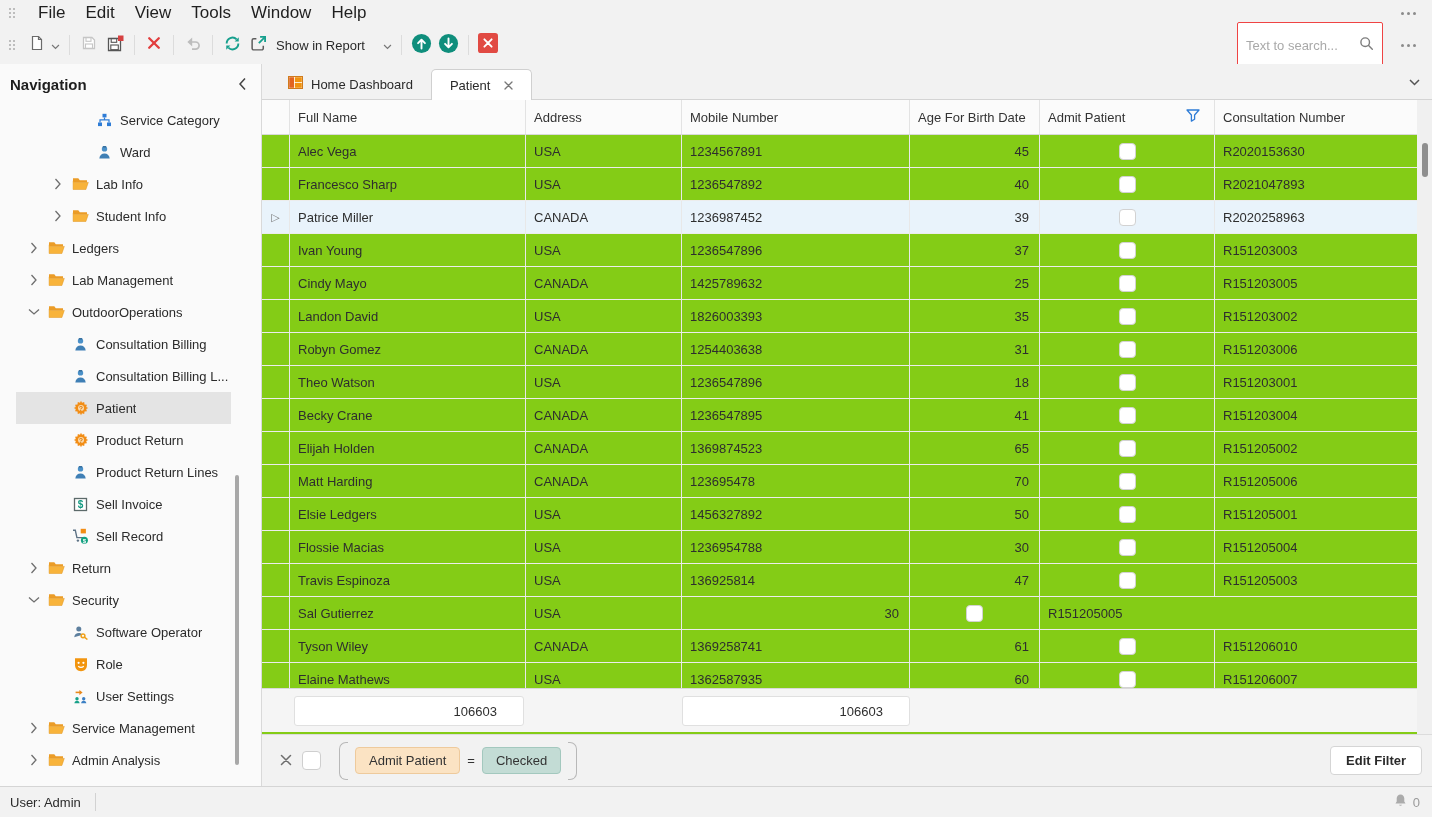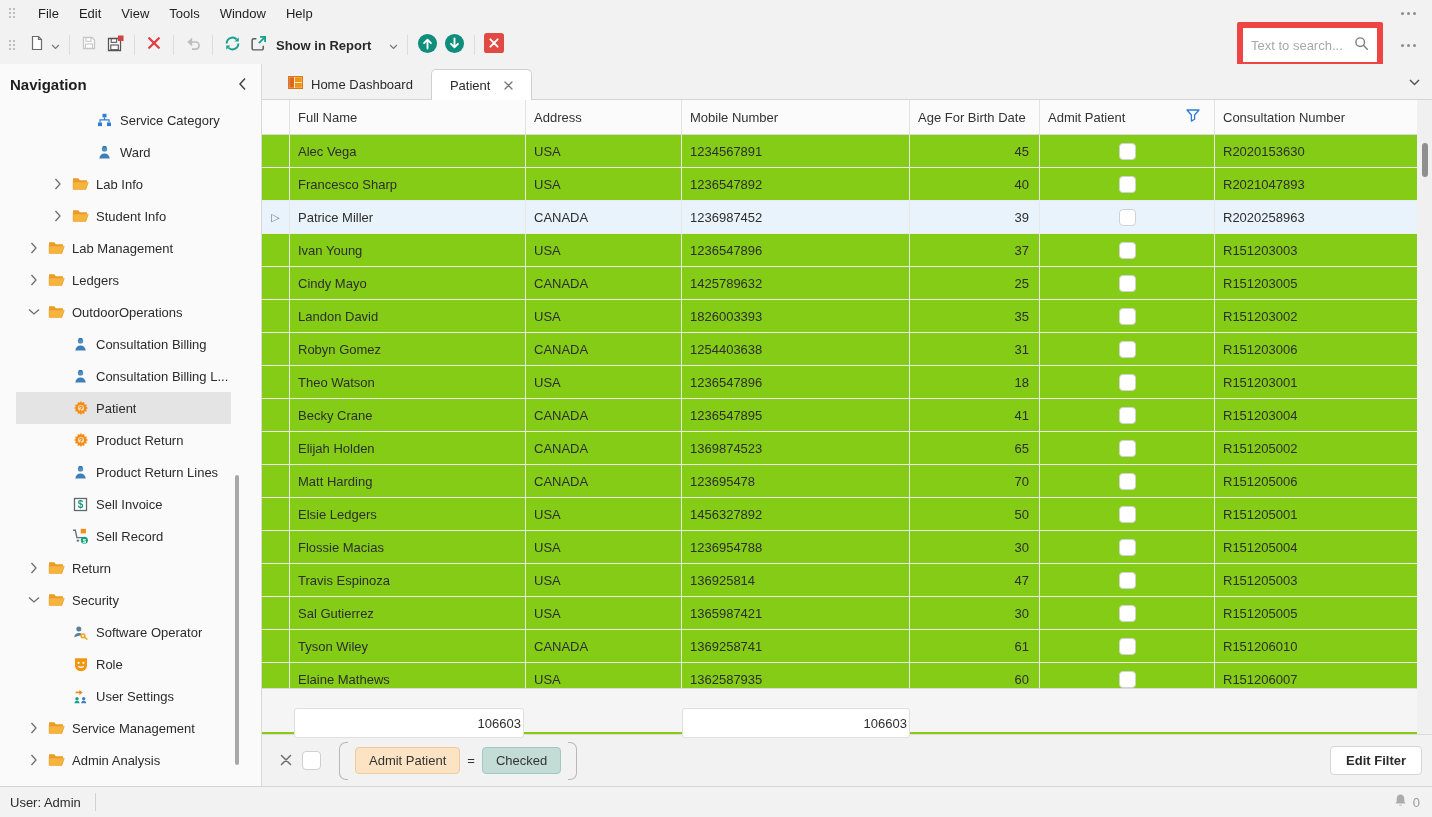--- a/index.html
+++ b/index.html
@@ -4,32 +4,32 @@
 <style>
   * { margin:0; padding:0; box-sizing:border-box; }
   html,body { width:1432px; height:817px; font-family:"Liberation Sans", sans-serif; background:#f2f2f2; overflow:hidden; }
   .window { width:1432px; height:817px; display:flex; flex-direction:column; background:#f2f2f2; }
 
   
   .menubar { height:26px; display:flex; align-items:center; padding:0 10px 0 8px; background:#f2f2f2; }
   .grip { width:8px; height:12px; margin-right:12px;
           background-image:radial-gradient(circle,#bdbdbd 1.2px,transparent 1.4px);
           background-size:4px 4px; }
-  .menu-item { font-size:13px; color:#1f1f1f; padding:4px 10px; cursor:default; }
+  .menu-item { font-size:17px; color:#1f1f1f; padding:4px 10px; cursor:default; }
   .hdots { display:flex; gap:3px; margin-left:auto; padding:4px 6px; }
   .hdots i { width:3px; height:3px; border-radius:50%; background:#8b8b8b; display:block; }
 
   
   .toolbar { height:38px; display:flex; align-items:center; padding:0 10px 0 8px; background:#f2f2f2; }
   .toolbar .grip { margin-right:10px; }
   .tbtn { display:flex; align-items:center; justify-content:center; min-width:26px; height:28px; padding:0 3px; border-radius:3px; }
-  .tbtn.combo { gap:6px;font-weight:bold; }
+  .tbtn.combo { gap:6px; }
   .tsep { width:1px; height:20px; background:#dcdcdc; margin:0 6px; }
   .tlabel { font-size:13px; color:#2a2a2a; padding:0 2px; }
-  .searchbox { margin-left:auto; width:146px; height:46px; background:#fff; border:6px solid #ef4444; border-radius:2px;
+  .searchbox { margin-left:auto; width:146px; height:46px; background:#fff; border:1px solid #ef4444; border-radius:2px;
                display:flex; align-items:center; padding:0 8px; gap:6px; }
   .searchbox input { border:none; outline:none; flex:1; font-size:13px; color:#444; font-family:"Liberation Sans",sans-serif; background:transparent; min-width:0; }
   .searchbox input::placeholder { color:#a9a9a9; }
   .toolbar .hdots { margin-left:12px; }
 
   
   .body { flex:1; display:flex; min-height:0; }
 
   
   .sidebar { width:262px; background:#fafafa; border-right:1px solid #d9d9d9; position:relative; display:flex; flex-direction:column; }
@@ -70,21 +70,21 @@
   .gc.center { justify-content:center; }
   .gc:last-child { border-right:none; }
   .gc.indicator { justify-content:center; color:#777; font-size:11px; padding:0; }
   .checkbox { width:17px; height:17px; background:#fff; border:1px solid #d2d2d2; border-radius:4px; }
   .vscroll { position:absolute; top:0; right:0; width:15px; bottom:0; background:#f0f0f0; }
   .vthumb { position:absolute; top:43px; left:5px; width:6px; height:34px; background:#8f8f8f; border-radius:3px; }
 
   
   .summary { height:44px; background:#f5f5f5; border-top:1px solid #d9d9d9; position:relative; margin-right:15px; }
   .sumbox { position:absolute; top:7px; height:30px; background:#fff; border:1px solid #e0e0e0; border-radius:3px;
-            display:flex; align-items:center; justify-content:flex-end; padding:0 2px; font-size:13px; color:#2e2e2e;margin-top:12px; }
+            display:flex; align-items:center; justify-content:flex-end; padding:0 26px; font-size:13px; color:#2e2e2e; }
   .sumbox.b1 { left:32px; width:230px; }
   .sumbox.b2 { left:420px; width:228px; }
 
   
   .filterbar { height:52px; background:#f2f2f2; border-top:1px solid #dcdcdc; display:flex; align-items:center; padding:0 8px 0 18px; gap:10px; }
   .fcheck { width:19px; height:19px; background:#fff; border:1px solid #cfcfcf; border-radius:4px; }
   .fgroup { display:flex; align-items:center; gap:7px; margin-left:8px; }
   .paren { width:9px; height:38px; border:1.5px solid #b8b8b8; }
   .paren.l { border-right:none; border-radius:7px 0 0 7px; }
   .paren.r { border-left:none; border-radius:0 7px 7px 0; }
@@ -287,35 +287,35 @@
               <svg width="8" height="12" viewBox="0 0 7 12">
                 <path d="M1 1l4.5 5L1 11" fill="none" stroke="#6e6e6e" stroke-width="1.3"></path>
               </svg>
             </span>
             <span class="ticon">
               <svg width="17" height="14" viewBox="0 0 17 14">
                 <path d="M1 1.2h5.3l1.5 2.1H15v2.2H1z" fill="#eb9c27"></path>
                 <path d="M3.1 5.4h13.2l-2.4 7.1H1.1L1.1 3.8z" fill="#f8b33a" stroke="#e0941f" stroke-width="0.5"></path>
               </svg>
             </span>
-            <span class="tlab">Lab Management</span>
+            <span class="tlab">Ledgers</span>
           </div>
           <div class="tree-item ind-1">
             <span class="tw">
               <svg width="8" height="12" viewBox="0 0 7 12">
                 <path d="M1 1l4.5 5L1 11" fill="none" stroke="#6e6e6e" stroke-width="1.3"></path>
               </svg>
             </span>
             <span class="ticon">
               <svg width="17" height="14" viewBox="0 0 17 14">
                 <path d="M1 1.2h5.3l1.5 2.1H15v2.2H1z" fill="#eb9c27"></path>
                 <path d="M3.1 5.4h13.2l-2.4 7.1H1.1L1.1 3.8z" fill="#f8b33a" stroke="#e0941f" stroke-width="0.5"></path>
               </svg>
             </span>
-            <span class="tlab">Ledgers</span>
+            <span class="tlab">Lab Management</span>
           </div>
           <div class="tree-item ind-1">
             <span class="tw">
               <svg width="12" height="8" viewBox="0 0 12 8">
                 <path d="M1 1.5l5 4.5 5-4.5" fill="none" stroke="#6e6e6e" stroke-width="1.3"></path>
               </svg>
             </span>
             <span class="ticon">
               <svg width="17" height="14" viewBox="0 0 17 14">
                 <path d="M1 1.2h5.3l1.5 2.1H15v2.2H1z" fill="#eb9c27"></path>
@@ -691,21 +691,20 @@
               <div class="gc num">47</div>
               <div class="gc center">
                 <span class="checkbox"></span>
               </div>
               <div class="gc">R151205003</div>
             </div>
             <div class="grow grid-cols">
               <div class="gc indicator"></div>
               <div class="gc">Sal Gutierrez</div>
               <div class="gc">USA</div>
-              <div class="gc">1365987421</div>
               <div class="gc num">30</div>
               <div class="gc center">
                 <span class="checkbox"></span>
               </div>
               <div class="gc">R151205005</div>
             </div>
             <div class="grow grid-cols">
               <div class="gc indicator"></div>
               <div class="gc">Tyson Wiley</div>
               <div class="gc">CANADA</div>

